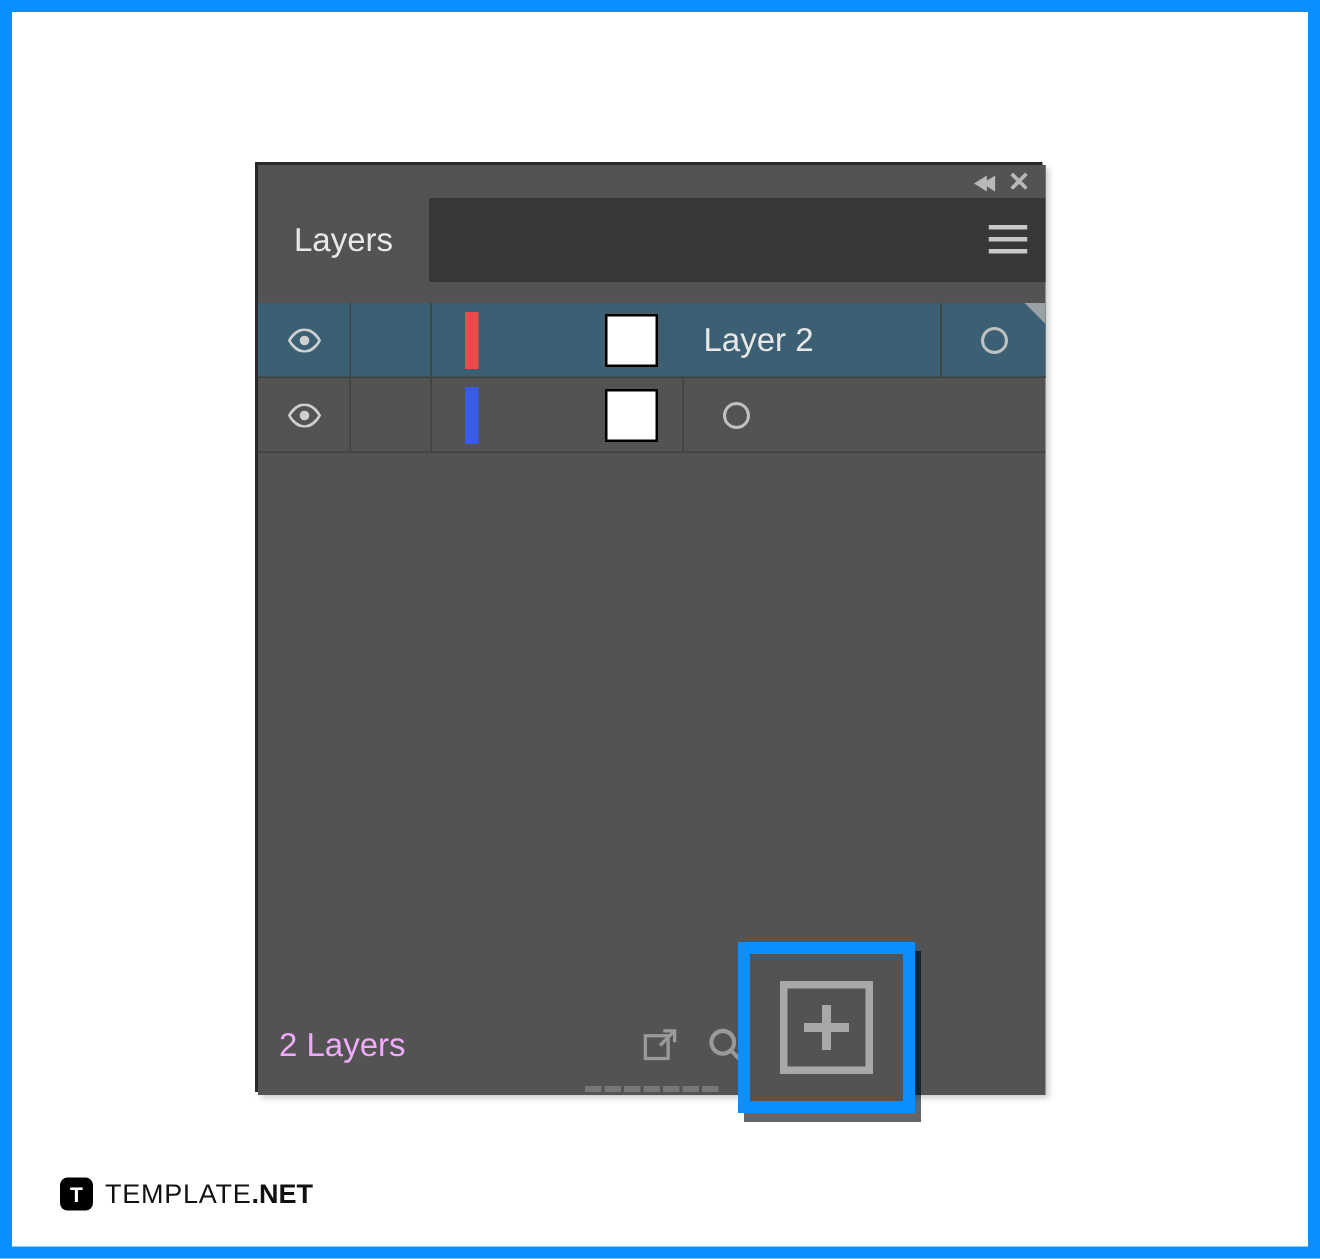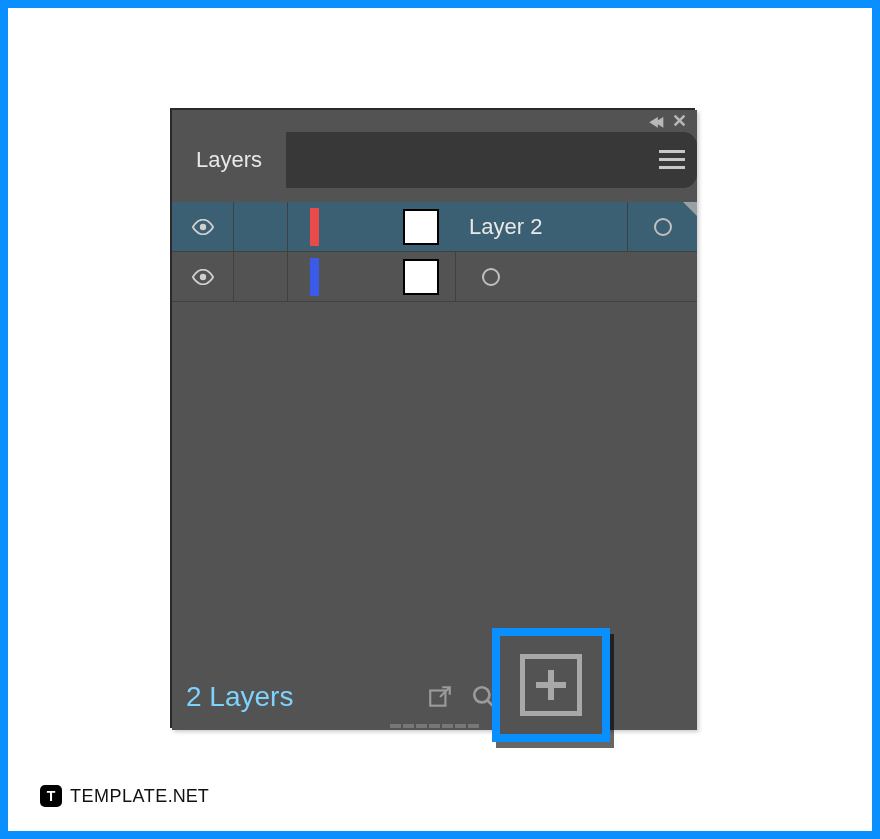--- a/index.html
+++ b/index.html
@@ -39,21 +39,20 @@
     color: #b8b8b8;
     font-size: 18px;
     font-weight: bold;
     cursor: pointer;
   }
   .tab-row {
     height: 56px;
     background: #383838;
     display: flex;
     align-items: stretch;
-    border-radius: 14px;
   }
   .tab {
     background: #535353;
     color: #e8e8e8;
     display: flex;
     align-items: center;
     padding: 0 24px;
     font-size: 22px;
     border-top-right-radius: 0;
   }
@@ -142,22 +141,22 @@
     position: absolute;
     bottom: 10px;
     left: 0;
     right: 0;
     height: 46px;
     display: flex;
     align-items: center;
     padding: 0 10px;
   }
   .footer-label {
-    color: #7dd3fc;
-    font-size: 28px;
+    color: #f0abfc;
+    font-size: 22px;
     margin-left: 4px;
     margin-right: auto;
   }
   .footer-icon {
     width: 44px;
     height: 40px;
     display: flex;
     align-items: center;
     justify-content: center;
     color: #9a9a9a;
@@ -221,21 +220,21 @@
     background: #000;
     border-radius: 5px;
     color: #fff;
     display: flex;
     align-items: center;
     justify-content: center;
     font-weight: bold;
     font-size: 14px;
   }
   .watermark .bold { font-weight: 400; letter-spacing: .5px; }
-  .watermark .thin { font-weight: 400; }
+  .watermark .thin { font-weight: 700; }
 </style>
 </head>
 <body>
 
 <div class="panel">
 
   <div class="panel-topstrip">
     <span class="topstrip-arrows">◀◀</span>
     <span class="topstrip-close">✕</span>
   </div>

